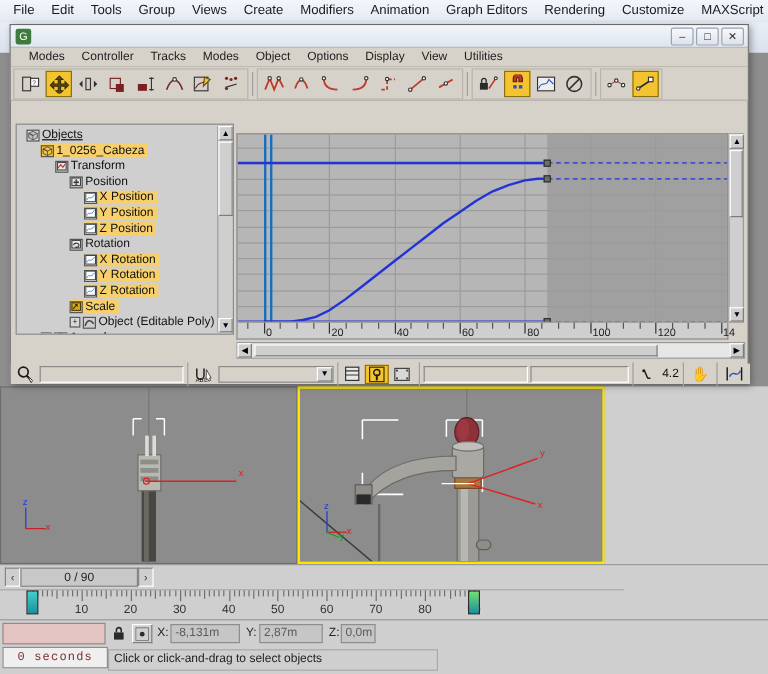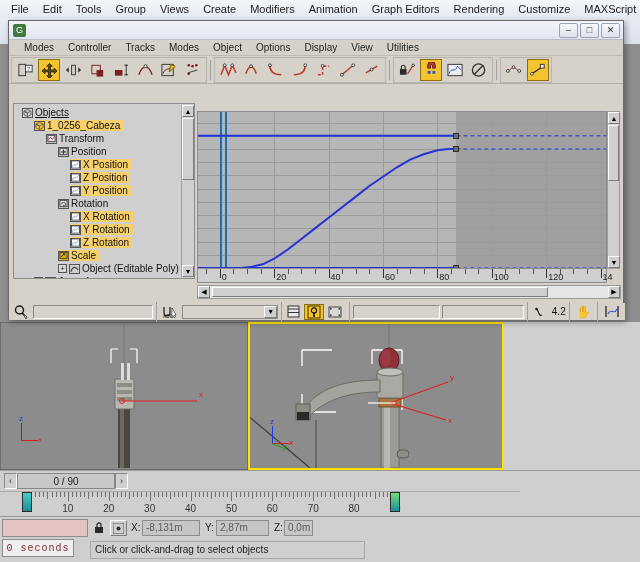--- a/index.html
+++ b/index.html
@@ -66,21 +66,21 @@
   .ruler .lbl { position:absolute; top:11px; font-size:10px; color:#333; transform:translateX(-50%); }
   .ruler-right { position:absolute; left:520px; top:20px; width:120px; height:26px; background:#cfcfcf; }
   .key-icon { position:absolute; left:5px; top:24px; width:20px; height:14px; }
   .key-icon i { position:absolute; left:0; width:20px; height:4px; border:1px solid #333; background:#b9b9b9; border-radius:2px; display:block;}
 
   .time-slider { position:absolute; top:21px; width:10px; height:20px; background:linear-gradient(#43d0c8,#1b8fa0); border:1px solid #2a2a2a; }
 
   
   .statusbar { position:absolute; left:0; top:516px; width:640px; height:46px; background:#cfcfcf; border-top:1px solid #9a9a9a; }
   .timefield { position:absolute; left:2px; top:2px; width:86px; height:18px; background:#e4c3c3; border:1px solid #8d8d8d; }
-  .secfield { position:absolute; left:2px; top:22px; width:72px; height:18px; background:#efefef; border:1px solid #8d8d8d;
+  .secfield { position:absolute; left:2px; top:22px; width:88px; height:18px; background:#efefef; border:1px solid #8d8d8d;
       display:flex; align-items:center; justify-content:center; color:#7b2f2f; font-size:10px;
       font-family:"Liberation Mono", monospace; letter-spacing:1px;}
   .lockico { position:absolute; left:92px; top:4px; width:14px; height:14px; }
   .coordbox { position:absolute; top:3px; height:16px; border:1px solid #8d8d8d; background:#c6c6c6;
      font-size:10px; color:#5b5b5b; padding:1px 3px; }
   .coordlbl { position:absolute; top:5px; font-size:10px; color:#222; }
   .prompt { position:absolute; left:90px; top:24px; width:275px; height:18px; background:#cfcfcf;
      border:1px solid #a9a9a9; font-size:10px; color:#222; padding:2px 4px; }
   .keyico { position:absolute; left:296px; top:22px; width:26px; height:16px; }
 
@@ -698,33 +698,33 @@
             </div>
             <div class="trow">
               <span style="width: 54px; flex: 0 0 auto; height: 13px; border-left: 0px;"></span>
               <span class="hl" style="display: flex; align-items: center;">
                 <span class="ticon" style="background: rgb(255, 255, 255); border: 1px solid rgb(85, 85, 85);">
                   <svg width="10" height="9" viewBox="0 0 10 9">
                     <rect x=".5" y=".5" width="9" height="8" fill="#fff" stroke="#444"></rect>
                     <path d="M1.5 7 C3 2, 5 8, 8.5 2" stroke="#4a8fd0" fill="none" stroke-width=".9"></path>
                   </svg>
                 </span>
-                <span>Z Position</span>
+                <span>Y Position</span>
               </span>
             </div>
             <div class="trow">
               <span style="width: 54px; flex: 0 0 auto; height: 13px; border-left: 0px;"></span>
               <span class="hl" style="display: flex; align-items: center;">
                 <span class="ticon" style="background: rgb(255, 255, 255); border: 1px solid rgb(85, 85, 85);">
                   <svg width="10" height="9" viewBox="0 0 10 9">
                     <rect x=".5" y=".5" width="9" height="8" fill="#fff" stroke="#444"></rect>
                     <path d="M1.5 7 C3 2, 5 8, 8.5 2" stroke="#4a8fd0" fill="none" stroke-width=".9"></path>
                   </svg>
                 </span>
-                <span>Y Position</span>
+                <span>Z Position</span>
               </span>
             </div>
             <div class="trow">
               <span style="width: 42px; flex: 0 0 auto; height: 13px; border-left: 0px;"></span>
               <span class="" style="display: flex; align-items: center;">
                 <span class="ticon" style="background: rgb(207, 207, 207); border: 1px solid rgb(85, 85, 85);">
                   <svg width="10" height="9" viewBox="0 0 10 9">
                     <rect x="1" y="1" width="8" height="7" fill="#e5e5e5" stroke="#444"></rect>
                     <path d="M2.5 5.5 a2.5 2 0 1 1 2 2" stroke="#333" fill="none"></path>
                     <path d="M4 7 l1.4 .8 l-.3 -1.6 z" fill="#333"></path>

